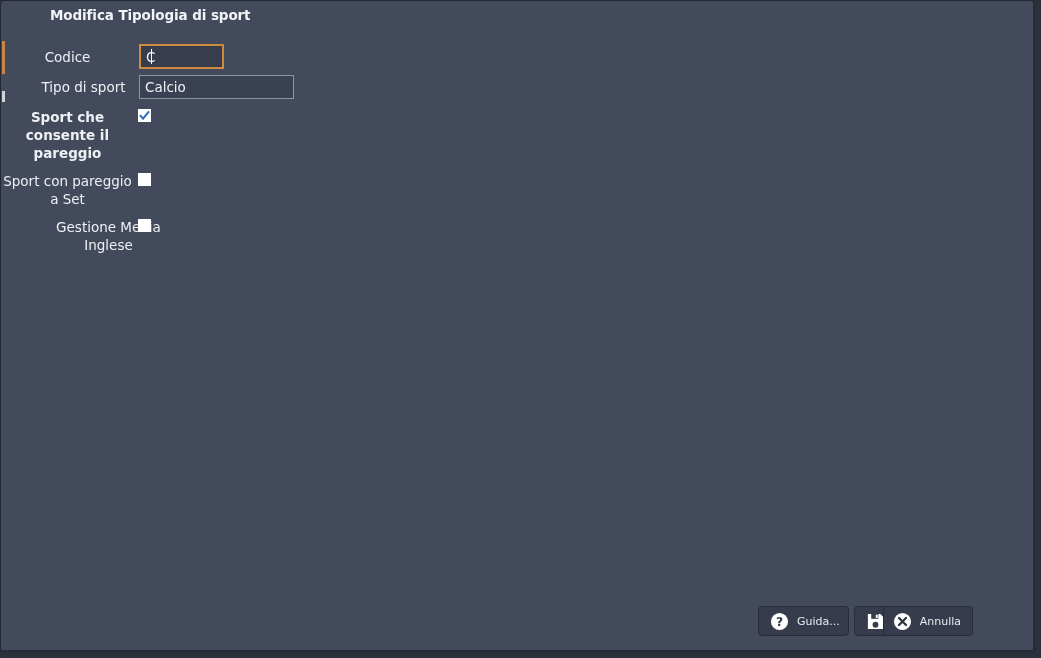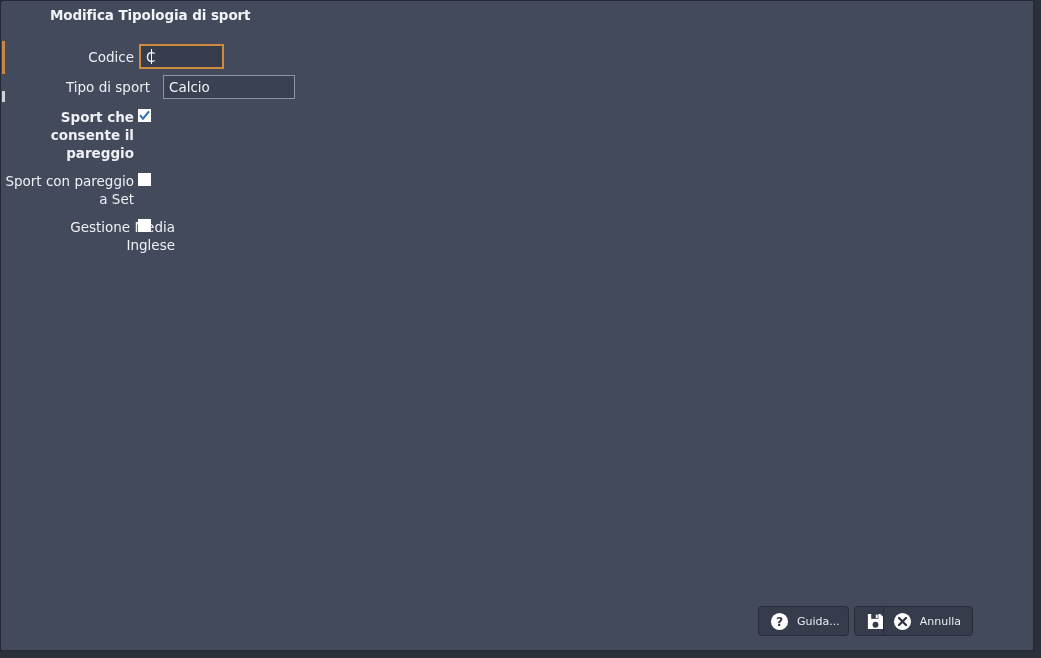--- a/index.html
+++ b/index.html
@@ -89,21 +89,21 @@
     position: absolute;
     left: 0;
     top: 28px;
     width: 100%;
   }
   .field-row {
     position: absolute;
   }
   .field-label {
     position: absolute;
-    text-align: right;
+    text-align: center;
     font-size: 13.5px;
     color: #eef0f4;
     line-height: 18px;
     white-space: nowrap;
   }
   .field-label.multi {
     white-space: normal;
   }
 
   .text-input {
@@ -201,21 +201,21 @@
   <div class="form-area">
 
     <div class="field-row">
       <div class="field-label" style="left:0px; top:19px; width:133px;">Codice</div>
       <input class="text-input focused" style="left: 138px; top: 15px; width: 85px; height: 25px;" value="C">
       <div class="caret" style="left:150px; top:20px; height:15px;"></div>
     </div>
 
     <div class="field-row">
       <div class="field-label" style="left:16px; top:49px; width:133px;">Tipo di sport</div>
-      <input class="text-input normal" style="left: 138px; top: 46px; width: 132px; height: 24px; margin-left: 24px;" value="Calcio">
+      <input class="text-input normal" style="left: 138px; top: 46px; width: 155px; height: 24px;" value="Calcio">
     </div>
 
     <div class="field-row">
       <div class="field-label multi" style="left:0px; top:79px; width:133px;font-weight:bold;">Sport che consente il pareggio</div>
       <div class="checkbox" style="left:137px; top:80px;">
         <svg viewBox="0 0 11 11">
           <path d="M1 5.2 L4 8.6 L10 1.4" fill="none" stroke="#2f6fb5" stroke-width="2"></path>
         </svg>
       </div>
     </div>

